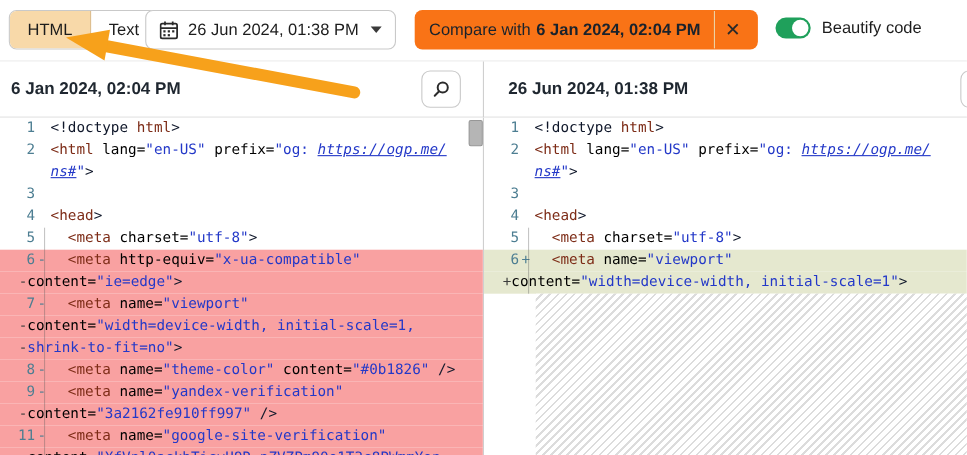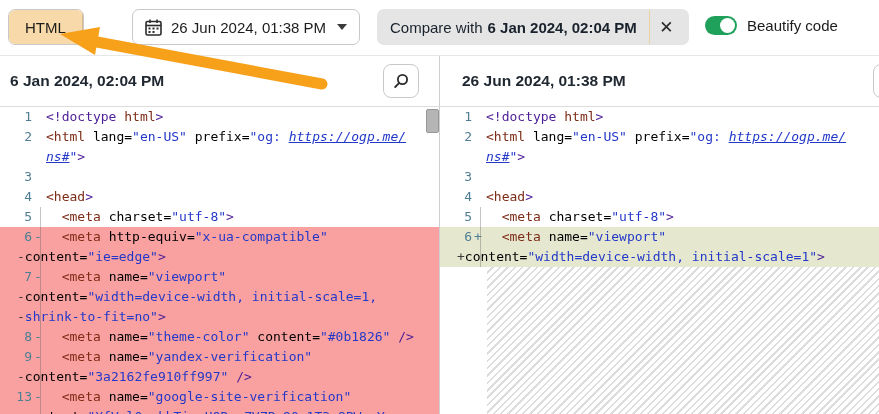--- a/index.html
+++ b/index.html
@@ -14,21 +14,21 @@
   .seg button { border:none; background:#fff; font:15px "Liberation Sans",sans-serif;
     color:#1c1c1c; padding:0 16px; cursor:pointer; }
   .seg button.active { background:#f8d9a9; border-right:1px solid #d8b88a; }
   .btn-like { position:absolute; top:9px; height:36px; display:flex; align-items:center;
     border:1px solid #c9c9c9; border-radius:7px; background:#fff; padding:0 12px;
     font-size:15px; color:#1c1c1c; gap:9px; }
   .datebtn { left:132px; font-weight:500; }
   .caret { width:0; height:0; border-left:5px solid transparent; border-right:5px solid transparent;
     border-top:6px solid #3a3a3a; margin-left:2px; }
   .badge { position:absolute; left:377px; top:9px; height:36px; display:flex; align-items:center;
-    background:#e5e5e5; border-radius:7px; padding:0 6px 0 13px; font-size:15px; color:#19222c; }
+    background:#f97316; border-radius:7px; padding:0 6px 0 13px; font-size:15px; color:#19222c; }
   .badge b { margin-left:5px; }
   .badge .xbtn { margin-left:12px; width:34px; height:34px; background:none; border:none;
     font-size:17px; color:#2a2a2a; cursor:pointer; border-left:1px solid #ecd1a4; }
   .toggle-wrap { position:absolute; left:705px; top:0; height:51px; display:flex;
     align-items:center; gap:10px; }
   .toggle { width:32px; height:19px; border-radius:10px; background:#c4c4c4; position:relative;
     cursor:pointer; }
   .toggle.on { background:#1fa05b; }
   .toggle .knob { position:absolute; top:2px; left:2px; width:15px; height:15px;
     border-radius:50%; background:#fff; }
@@ -58,40 +58,41 @@
   .crow.del { background:#f9a1a1; }
   .crow.add { background:#e5e8cf; }
   .gut { width:46px; flex:none; display:inline-flex; }
   .ln { flex:1; text-align:right; color:#4d7e92; }
   .gsign { width:14px; flex:none; text-align:left; padding-left:2px; color:#4d7e92; }
   .codetxt { flex:none; }
   .wrap-plain { padding-left:46px; }
   .wrap-signed { padding-left:17px; }
   .wrap-signed .sign { color:#3c3c3c; }
   .tp { color:#333; } .tt { color:#7d2c17; } .ta { color:#000000; }
-  .tv { color:#2338c8; } .tg { color:#4c1d95;margin-top:32px; }
+  .tv { color:#2338c8; } .tg { color:#0f172a;margin-top:32px; }
   .tl { color:#2338c8; text-decoration:underline;font-style:italic; }
   .guide { position:absolute; width:1px; background:rgba(90,90,90,.35); left:40px; }
   .cpanel.left  .guide { top:100px; bottom:0; }
   .cpanel.right .guide { top:100px; height:60px; }
   .hatch { position:absolute; left:47px; right:0; top:160px; bottom:0;
     background:repeating-linear-gradient(135deg,#ffffff 0 3.5px,#dcdcdc 3.5px 5.2px); }
   .vthumb { position:absolute; right:0; top:2px; width:13px; height:24px;
     background:#b5b5b5; border:1px solid #979797; border-radius:2px; cursor:grab; }
 
   
   .anno { position:absolute; left:0; top:0; width:879px; height:414px;
     pointer-events:none; z-index:50; }
 </style>
 </head>
 <body>
 
 <div class="topbar">
   <div class="seg">
     <button class="active">HTML</button>
+    <button>Text</button>
   </div>
 
   <div class="btn-like datebtn">
     <svg width="17" height="17" viewBox="0 0 17 17">
       <rect x="1" y="2.5" width="15" height="13.5" rx="1.5" fill="none" stroke="#2b2b2b" stroke-width="1.6"></rect>
       <line x1="1" y1="6.5" x2="16" y2="6.5" stroke="#2b2b2b" stroke-width="1.6"></line>
       <line x1="5" y1="0.5" x2="5" y2="4" stroke="#2b2b2b" stroke-width="1.6"></line>
       <line x1="12" y1="0.5" x2="12" y2="4" stroke="#2b2b2b" stroke-width="1.6"></line>
       <rect x="3.5" y="8.5" width="2" height="2" fill="#2b2b2b"></rect>
       <rect x="7.5" y="8.5" width="2" height="2" fill="#2b2b2b"></rect>
@@ -142,21 +143,21 @@
       <div class="crow"><span class="gut"><span class="ln">4</span><span class="gsign"></span></span><span class="codetxt"><span class="tt">&lt;head</span><span class="tg">&gt;</span></span></div>
       <div class="crow"><span class="gut"><span class="ln">5</span><span class="gsign"></span></span><span class="codetxt"><span class="tp">  </span><span class="tt">&lt;meta</span><span class="tp"> </span><span class="ta">charset=</span><span class="tv">"utf-8"</span><span class="tg">&gt;</span></span></div>
       <div class="crow del"><span class="gut"><span class="ln">6</span><span class="gsign">-</span></span><span class="codetxt"><span class="tp">  </span><span class="tt">&lt;meta</span><span class="tp"> </span><span class="ta">http-equiv=</span><span class="tv">"x-ua-compatible"</span></span></div>
       <div class="crow del"><span class="wrap-signed"><span class="sign">-</span><span class="ta">content=</span><span class="tv">"ie=edge"</span><span class="tg">&gt;</span></span></div>
       <div class="crow del"><span class="gut"><span class="ln">7</span><span class="gsign">-</span></span><span class="codetxt"><span class="tp">  </span><span class="tt">&lt;meta</span><span class="tp"> </span><span class="ta">name=</span><span class="tv">"viewport"</span></span></div>
       <div class="crow del"><span class="wrap-signed"><span class="sign">-</span><span class="ta">content=</span><span class="tv">"width=device-width, initial-scale=1,</span></span></div>
       <div class="crow del"><span class="wrap-signed"><span class="sign">-</span><span class="tv">shrink-to-fit=no"</span><span class="tg">&gt;</span></span></div>
       <div class="crow del"><span class="gut"><span class="ln">8</span><span class="gsign">-</span></span><span class="codetxt"><span class="tp">  </span><span class="tt">&lt;meta</span><span class="tp"> </span><span class="ta">name=</span><span class="tv">"theme-color"</span><span class="tp"> </span><span class="ta">content=</span><span class="tv">"#0b1826"</span><span class="tg"> /&gt;</span></span></div>
       <div class="crow del"><span class="gut"><span class="ln">9</span><span class="gsign">-</span></span><span class="codetxt"><span class="tp">  </span><span class="tt">&lt;meta</span><span class="tp"> </span><span class="ta">name=</span><span class="tv">"yandex-verification"</span></span></div>
       <div class="crow del"><span class="wrap-signed"><span class="sign">-</span><span class="ta">content=</span><span class="tv">"3a2162fe910ff997"</span><span class="tg"> /&gt;</span></span></div>
-      <div class="crow del"><span class="gut"><span class="ln">13</span><span class="gsign">-</span></span><span class="codetxt"><span class="tp">  </span><span class="tt">&lt;meta</span><span class="tp"> </span><span class="ta">name=</span><span class="tv">"google-site-verification"</span></span></div>
+      <div class="crow del"><span class="gut"><span class="ln">11</span><span class="gsign">-</span></span><span class="codetxt"><span class="tp">  </span><span class="tt">&lt;meta</span><span class="tp"> </span><span class="ta">name=</span><span class="tv">"google-site-verification"</span></span></div>
       <div class="crow del"><span class="wrap-signed"><span class="sign">-</span><span class="ta">content=</span><span class="tv">"XfVnl0ackbTicvU9R-pZVZPm90o1T3c8PWmmYon</span></span></div>
     </div>
   <div class="guide"></div>
   <div class="vthumb"></div>
 </div>
 <div class="cpanel right">
   <div class="code-rows">
       <div class="crow"><span class="gut"><span class="ln">1</span><span class="gsign"></span></span><span class="codetxt"><span class="tg">&lt;!doctype </span><span class="tt">html</span><span class="tg">&gt;</span></span></div>
       <div class="crow"><span class="gut"><span class="ln">2</span><span class="gsign"></span></span><span class="codetxt"><span class="tt">&lt;html</span><span class="tp"> </span><span class="ta">lang=</span><span class="tv">"en-US"</span><span class="tp"> </span><span class="ta">prefix=</span><span class="tv">"og: </span><span class="tl">https://ogp.me/</span></span></div>
       <div class="crow"><span class="wrap-plain"><span class="tl">ns#</span><span class="tv">"</span><span class="tg">&gt;</span></span></div>

